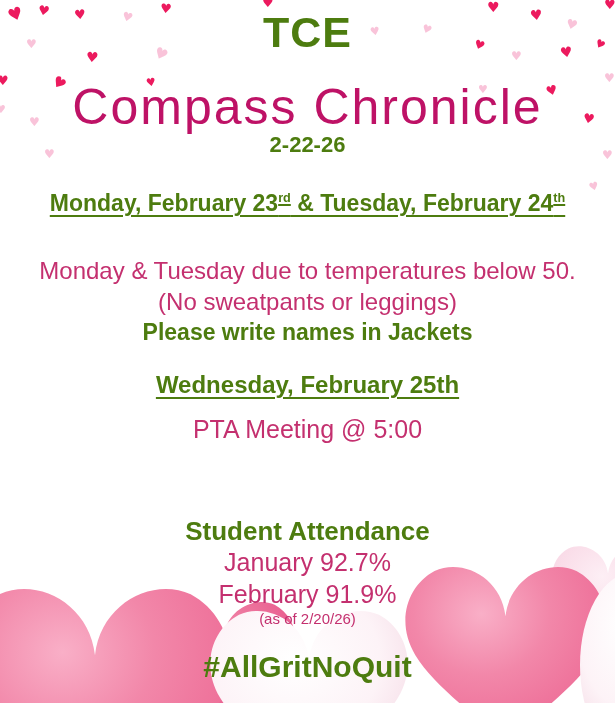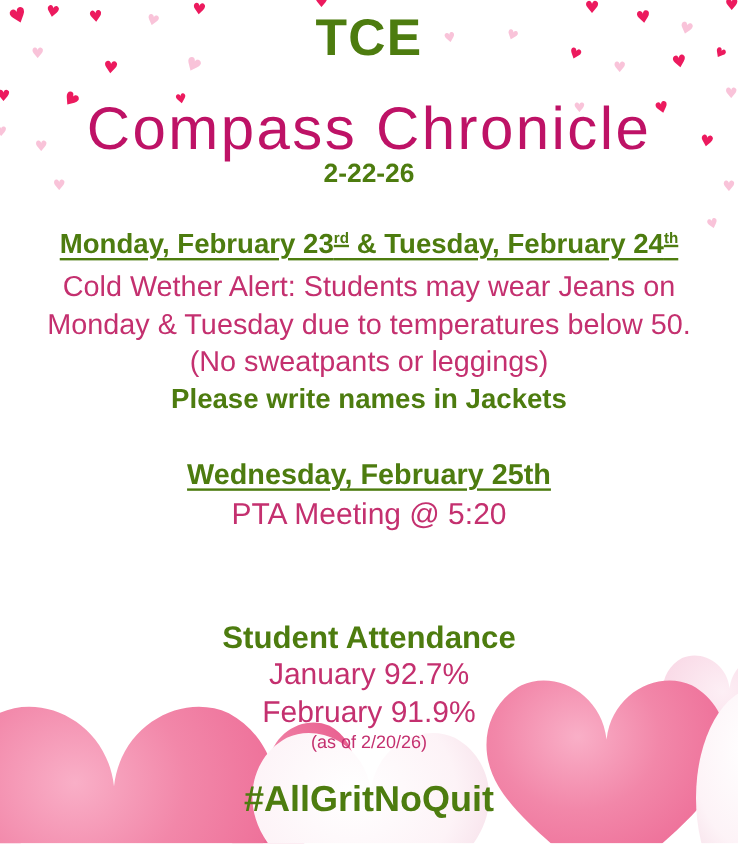--- a/index.html
+++ b/index.html
@@ -21,21 +21,21 @@
   .under { text-decoration:underline; text-decoration-thickness:2px; text-underline-offset:4px; }
   .school-name  { top:9px;  font-size:43px; letter-spacing:1px; }
   .main-title   { top:80px; font-size:50px; font-weight:400; color:#be1266; letter-spacing:2px; }
   .issue-date   { top:133px; font-size:22px; }
   .h-montue     { top:191px; font-size:23px; }
   .h-montue sup { font-size:0.55em; text-decoration:underline; text-decoration-thickness:1.5px; text-underline-offset:2px; }
   .body1 { top:227px; font-size:24px; }
   .body2 { top:258px; font-size:24px; }
   .body3 { top:289px; font-size:24px; }
   .note  { top:320px; font-size:23px; }
-  .h-wed { top:383px; font-size:24px; }
+  .h-wed { top:372px; font-size:24px; }
   .pta   { top:416px; font-size:25px; }
   .strive{ top:482px; font-size:29px; letter-spacing:0.5px; }
   .attend{ top:517px; font-size:26px; }
   .jan   { top:549px; font-size:25px; }
   .feb   { top:581px; font-size:25px; }
   .asof  { top:611px; font-size:15px; }
   .hashtag{ top:650px; font-size:30px; z-index:5; }
   .txt { z-index:4; }
   #confetti-layer { position:absolute; inset:0; z-index:1; }
   .confetti-heart {
@@ -120,28 +120,27 @@
   <div class="txt bold school-name">TCE</div>
 
   <div class="txt main-title">Compass Chronicle</div>
 
   <div class="txt bold issue-date">2-22-26</div>
 
   <div class="txt bold under h-montue">
     <span>Monday, February 23</span><sup>rd</sup><span> &amp; Tuesday, February 24</span><sup>th</sup>
   </div>
 
-  <div class="txt reg body1">Cold Wether Alert: Students may wear Jeans on</div>
   <div class="txt reg body2">Monday &amp; Tuesday due to temperatures below 50.</div>
   <div class="txt bold note">Please write names in Jackets</div>
 
   <div class="txt reg body3">(No sweatpants or leggings)</div>
 
   <div class="txt bold under h-wed">Wednesday, February 25th</div>
-  <div class="txt reg pta">PTA Meeting @ 5:20</div>
+  <div class="txt reg pta">PTA Meeting @ 5:00</div>
 
   <div class="txt bold attend">Student Attendance</div>
   <div class="txt reg jan">January 92.7%</div>
   <div class="txt reg feb">February 91.9%</div>
   <div class="txt reg asof">(as of 2/20/26)</div>
 
   <div class="txt bold hashtag">#AllGritNoQuit</div>
 
 </div>
 

